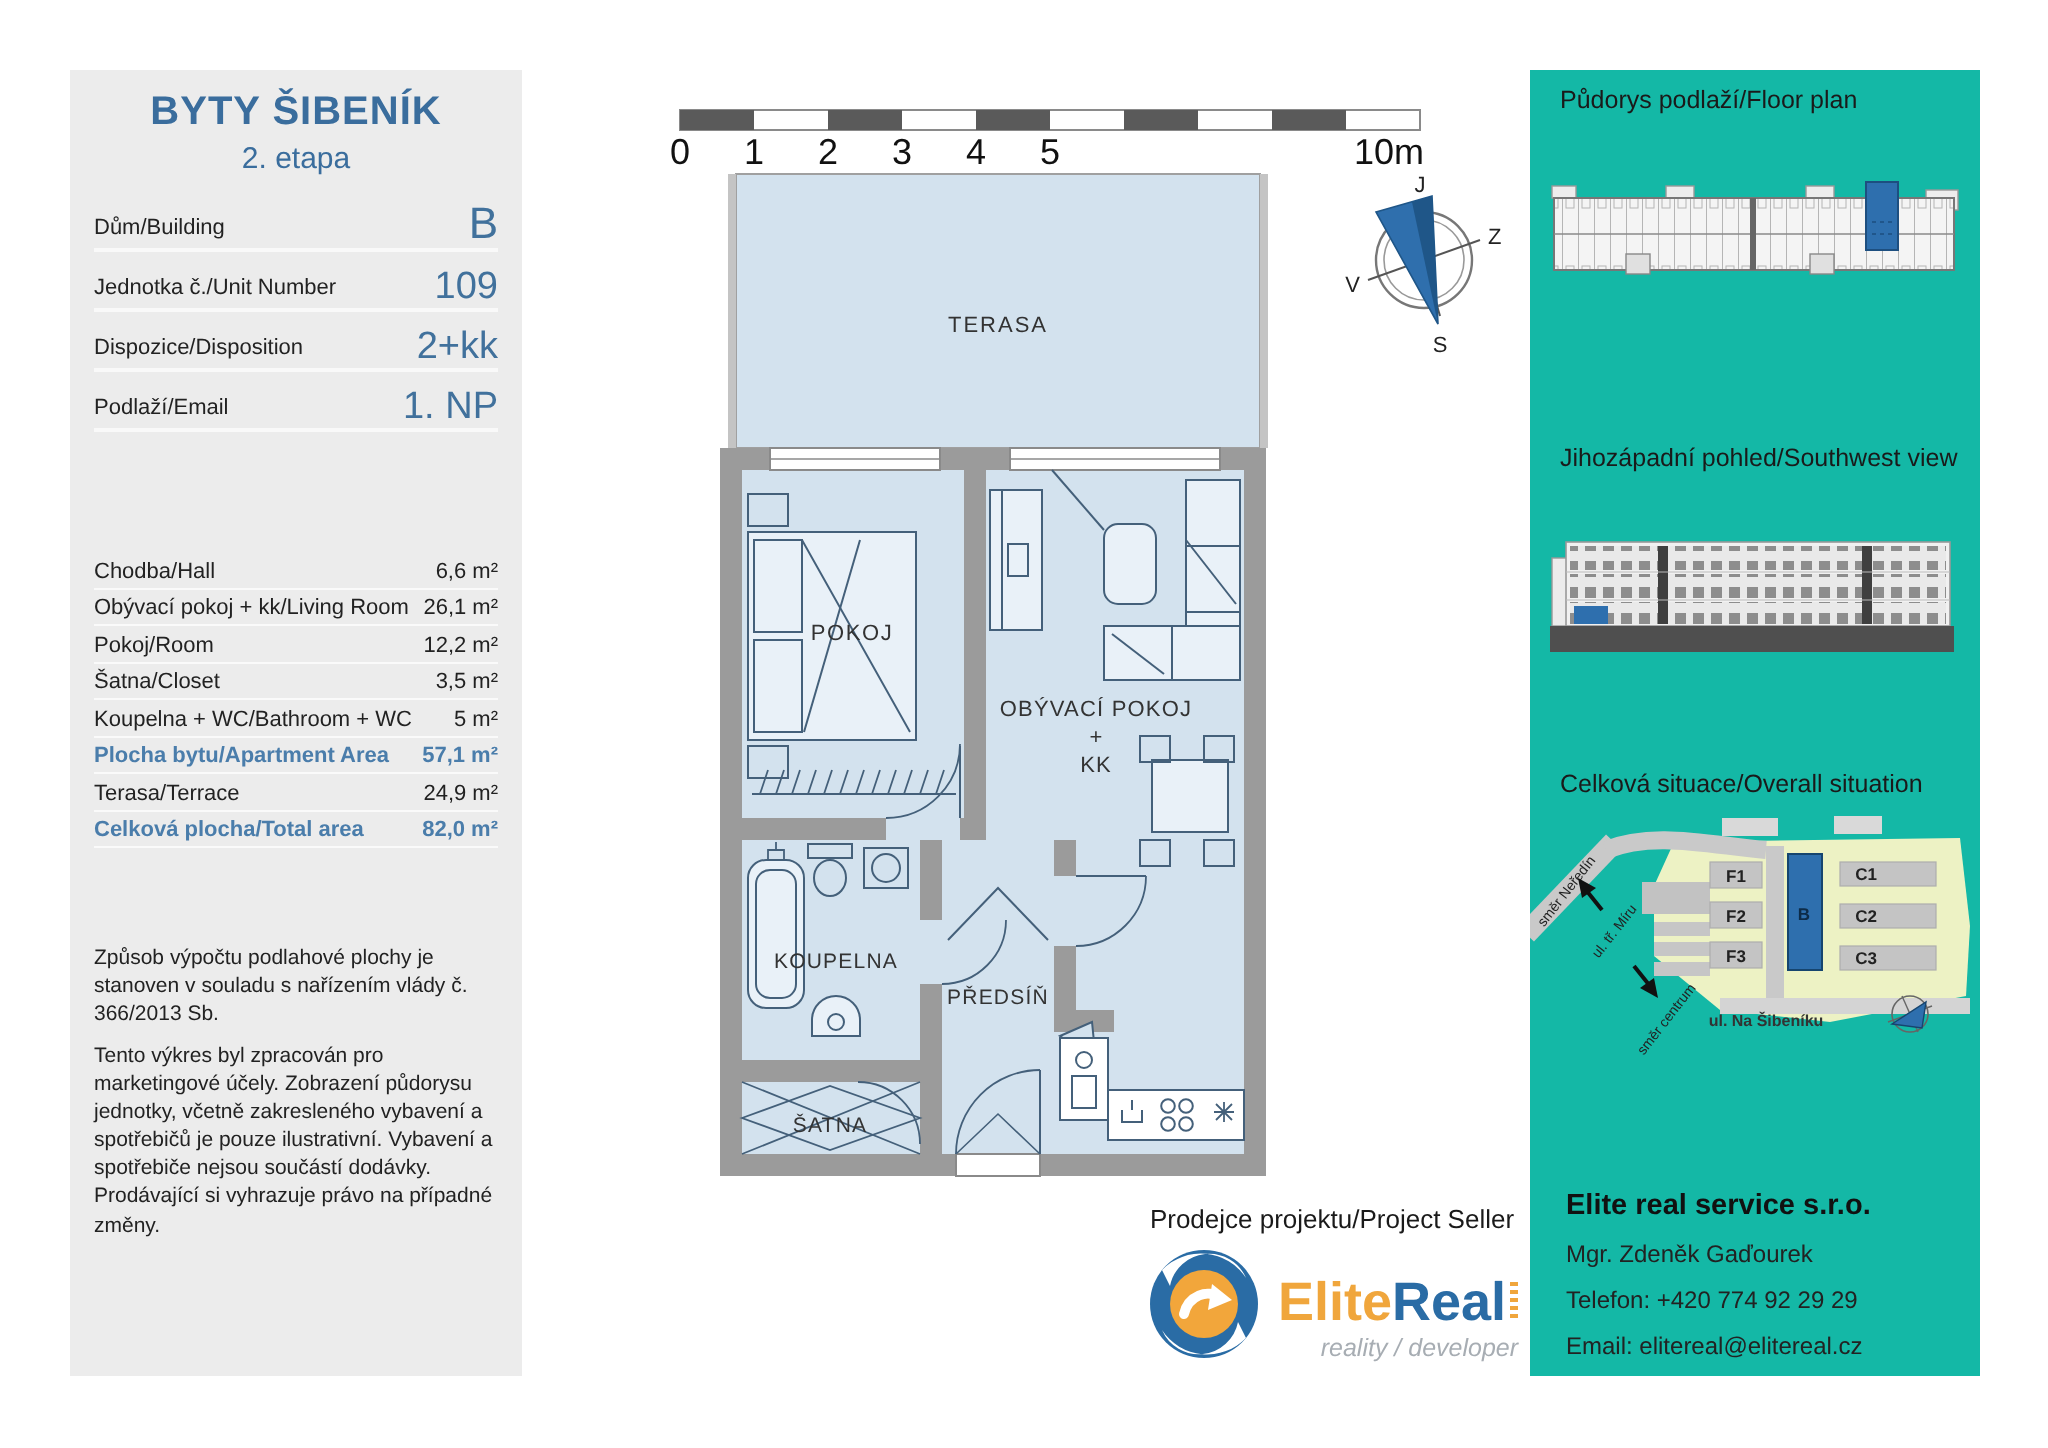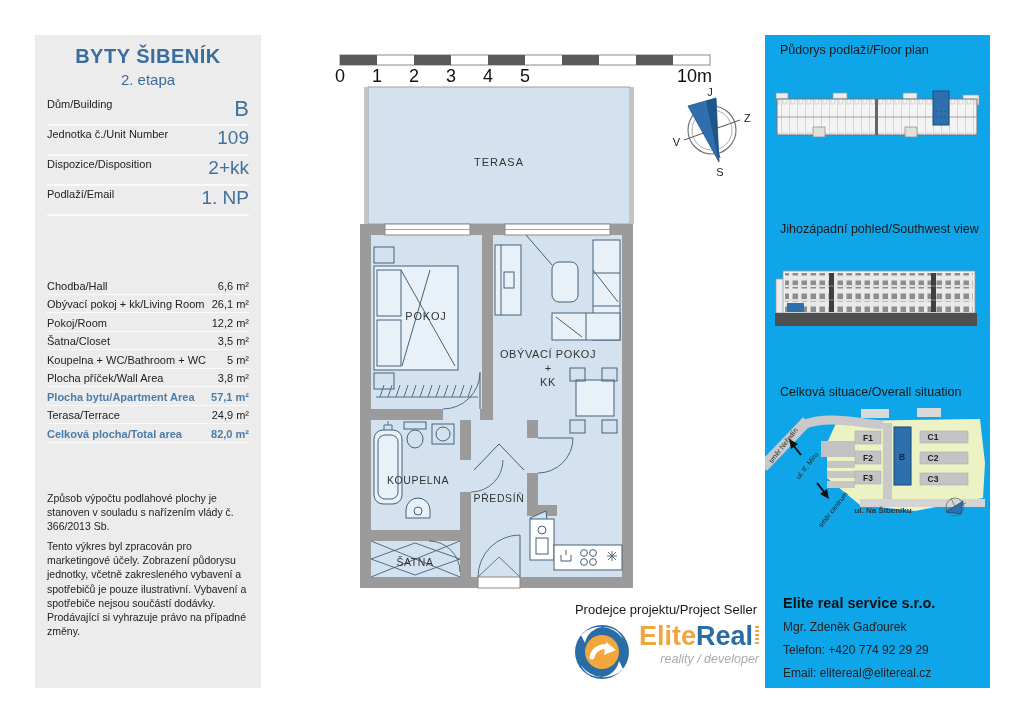--- a/index.html
+++ b/index.html
@@ -6,50 +6,50 @@
   html,body { background:#fff; font-family:"Liberation Sans", sans-serif; }
   #page { position:relative; width:1024px; height:724px; background:#fff; overflow:hidden;border-radius:25px; }
 
   
   .left-panel { position:absolute; left:35px; top:35px; width:226px; height:653px;
     background:#ececec; }
   .lp-title { margin-top:10px; text-align:center; font-size:20px; font-weight:bold;
     color:#3a6d9d; letter-spacing:.5px; }
   .lp-subtitle { text-align:center; font-size:15px; color:#3a6d9d; margin-top:3px; }
   .info-rows { margin:8px 12px 0 12px; }
-  .info-row { display:flex; justify-content:space-between; align-items:flex-start;
+  .info-row { display:flex; justify-content:space-between; align-items:flex-end;
     border-bottom:2px solid #f9f9f9; padding:2px 0 1px 0; height:30px; }
   .info-row .lbl { font-size:11px; color:#222; padding-bottom:3px; }
   .info-row .val { font-size:19px; color:#41719c; line-height:1; }
   .area-rows { margin:60px 12px 0 12px;text-align:center; }
   .area-row { display:flex; justify-content:space-between; align-items:flex-end;
     border-bottom:1px solid #fafafa; padding:3px 0 2px 0; height:18.5px; }
   .area-row .lbl, .area-row .val { font-size:11px; color:#222; }
   .area-row.hl .lbl, .area-row.hl .val { color:#4a7dab; font-weight:bold; }
   .legal { margin:48px 12px 0 12px; font-size:10.5px; color:#222; line-height:1.35; }
   .legal p + p { margin-top:6px; }
 
   
   .plan-svg { position:absolute; left:330px; top:40px; }
 
   
   .seller { position:absolute; left:566px; top:602px; width:200px; }
   .seller-heading { font-size:13px; color:#1a1a1a; text-align:center; }
-  .logo-row { display:flex; align-items:flex-start; margin-top:6px; justify-content:center; }
+  .logo-row { display:flex; align-items:flex-end; margin-top:6px; justify-content:center; }
   .logo-text { margin-left:8px; }
   .logo-word { font-size:27px; font-weight:bold; line-height:1; display:flex; align-items:flex-start;}
   .logo-word .w1 { color:#f0a63c; }
   .logo-word .w2 { color:#2a6ca5; }
   .logo-word .strip { width:4px; height:20px; margin-left:2px; margin-top:3px;
     background:repeating-linear-gradient(#f0a63c 0 2px, #fff 2px 4px); }
   .logo-tagline { font-size:12.5px; color:#a7adb3; text-align:right; margin-top:2px;font-style:italic; }
 
   
   .right-panel { position:absolute; left:765px; top:35px; width:225px; height:653px;
-    background:#0ea5e9; }
+    background:#14b8a6; }
   .rp-title { position:absolute; left:15px; font-size:12.5px; color:#1a1a1a; }
   .rp-svg { position:absolute; }
   .contact { position:absolute; left:18px; top:560px; }
   .contact .company { font-size:14.5px; font-weight:bold; color:#111; }
   .contact .line { font-size:12px; color:#222; margin-top:9px; }
 
   svg text { font-family:"Liberation Sans", sans-serif; }
 </style>
 </head>
 <body>
@@ -92,24 +92,20 @@
         <span class="lbl">Pokoj/Room</span>
         <span class="val">12,2 m²</span>
       </div>
       <div class="area-row">
         <span class="lbl">Šatna/Closet</span>
         <span class="val">3,5 m²</span>
       </div>
       <div class="area-row">
         <span class="lbl">Koupelna + WC/Bathroom + WC</span>
         <span class="val">5 m²</span>
-      </div>
-      <div class="area-row">
-        <span class="lbl">Plocha příček/Wall Area</span>
-        <span class="val">3,8 m²</span>
       </div>
       <div class="area-row hl">
         <span class="lbl">Plocha bytu/Apartment Area</span>
         <span class="val">57,1 m²</span>
       </div>
       <div class="area-row">
         <span class="lbl">Terasa/Terrace</span>
         <span class="val">24,9 m²</span>
       </div>
       <div class="area-row hl">

